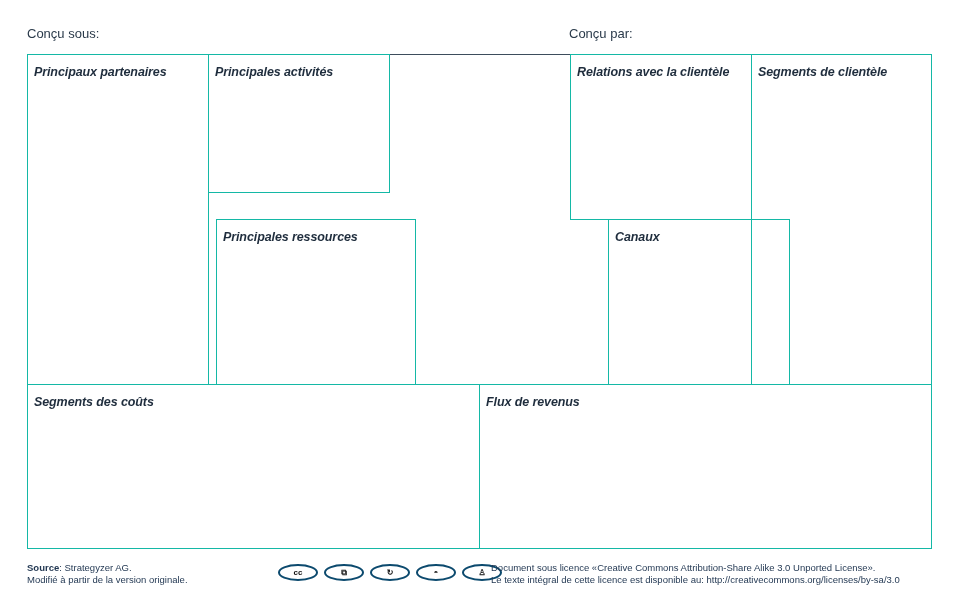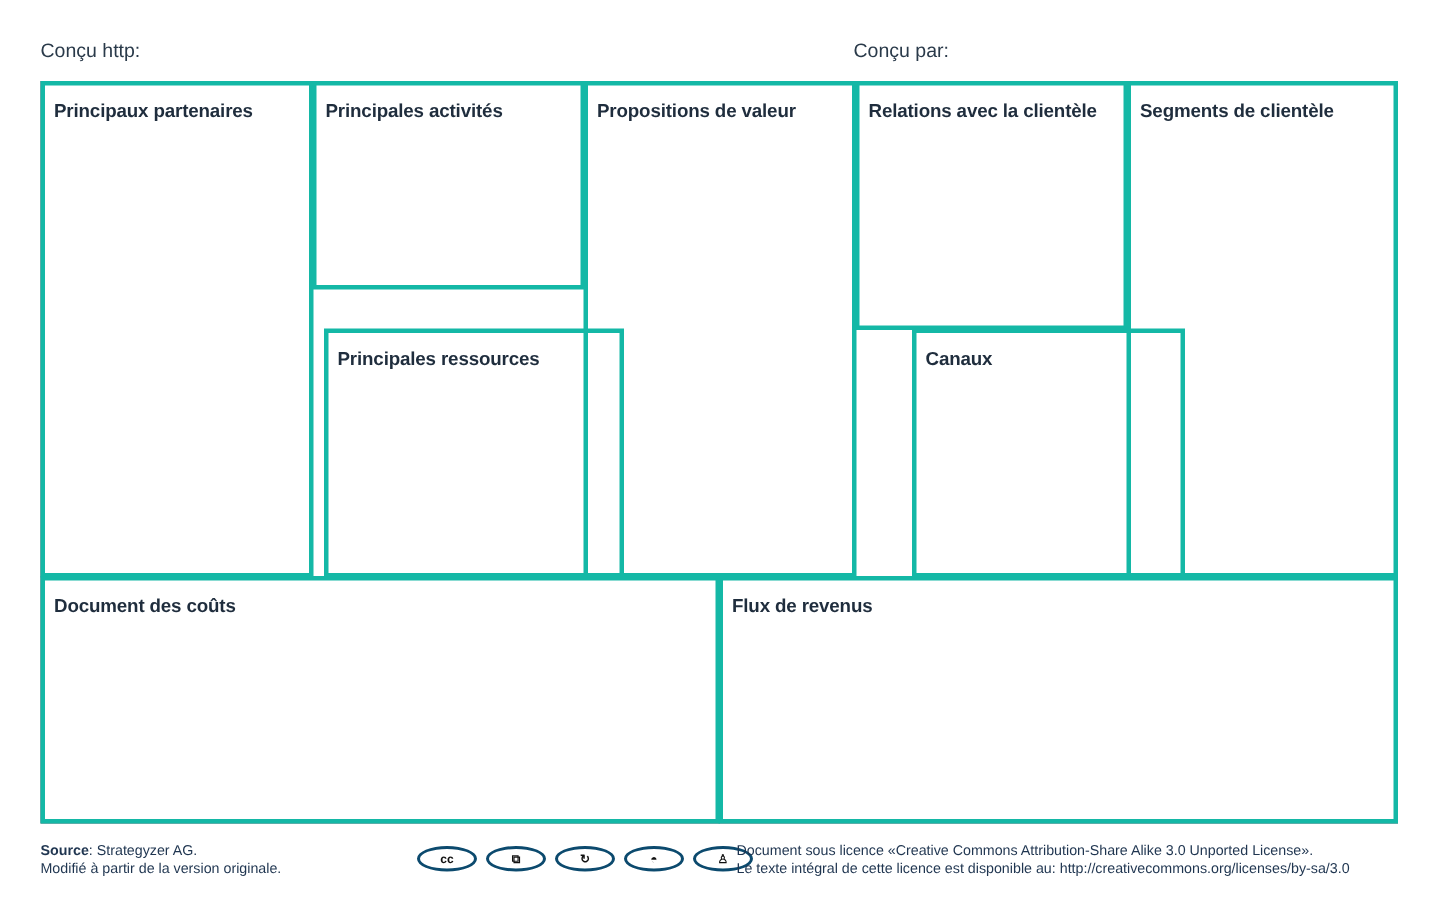--- a/index.html
+++ b/index.html
@@ -1,62 +1,59 @@
 <!DOCTYPE html>
 <html><head>
 <meta charset="utf-8">
 <style>
   html, body { margin: 0; padding: 0; background: #ffffff; }
   body { width: 960px; height: 611px; position: relative; overflow: hidden;
          font-family: "Liberation Sans", sans-serif; color: #1f2d3d; }
   .designed { position: absolute; top: 26px; font-size: 13px; color: #2a3a4a; }
   .canvas { position: absolute; left: 27px; top: 54px; width: 905px; height: 495px;
             border: 1.5px solid #3d4d5c; box-sizing: border-box; }
-  .cell { position: absolute; border: 3px solid #14b8a6; box-sizing: border-box; }
+  .cell { position: absolute; border: 1px solid #14b8a6; box-sizing: border-box; font-style: italic; }
   .cell-title { position: absolute; left: 6px; top: 10px; font-size: 12.5px; font-weight: bold;
                 color: #1f2d3d; white-space: nowrap; letter-spacing: -0.1px; }
   .footer-left { position: absolute; left: 27px; top: 562px; font-size: 9.5px; line-height: 11.5px; color: #1f3550; }
   .footer-left b { font-weight: bold; }
   .footer-right { position: absolute; left: 445px; top: 562px; font-size: 9.5px; line-height: 11.5px; color: #1f3550; white-space: nowrap; margin-left: 46px; }
   .icons { position: absolute; left: 278px; top: 564px; display: flex; gap: 6px; }
   .cc-icon { width: 40px; height: 17px; border: 2px solid #0c4a6e; border-radius: 50%; box-sizing: border-box;
              display: flex; align-items: center; justify-content: center; font-size: 8px; font-weight: bold; color: #111; }
 </style>
 </head>
 <body>
 
-<div class="designed" style="left:27px;">Conçu http:</div>
+<div class="designed" style="left:27px;">Conçu sous:</div>
 <div class="designed" style="left:569px;">Conçu par:</div>
 
 <div class="canvas">
 
   <div class="cell" style="left:-1px; top:-1px; width:182px; height:331px;">
     <span class="cell-title">Principaux partenaires</span>
   </div>
   <div class="cell" style="left:180px; top:-1px; width:182px; height:139px;">
     <span class="cell-title">Principales activités</span>
   </div>
   <div class="cell" style="left:188px; top:164px; width:200px; height:166px;">
     <span class="cell-title">Principales ressources</span>
   </div>
-  <div class="cell" style="left:361px; top:-1px; width:182px; height:331px;">
-    <span class="cell-title">Propositions de valeur</span>
-  </div>
   <div class="cell" style="left:542px; top:-1px; width:182px; height:166px;">
     <span class="cell-title">Relations avec la clientèle</span>
   </div>
   <div class="cell" style="left:542px; top:164px; width:182px; height:166px;margin-left:38px;">
     <span class="cell-title">Canaux</span>
   </div>
   <div class="cell" style="left:723px; top:-1px; width:181px; height:331px;">
     <span class="cell-title">Segments de clientèle</span>
   </div>
 
   <div class="cell" style="left:-1px; top:329px; width:453px; height:165px;">
-    <span class="cell-title">Document des coûts</span>
+    <span class="cell-title">Segments des coûts</span>
   </div>
   <div class="cell" style="left:451px; top:329px; width:453px; height:165px;padding-left:44px;">
     <span class="cell-title">Flux de revenus</span>
   </div>
 </div>
 
 <div class="footer-left">
   <div><b>Source</b><span>: Strategyzer AG.</span></div>
   <div>Modifié à partir de la version originale.</div>
 </div>

